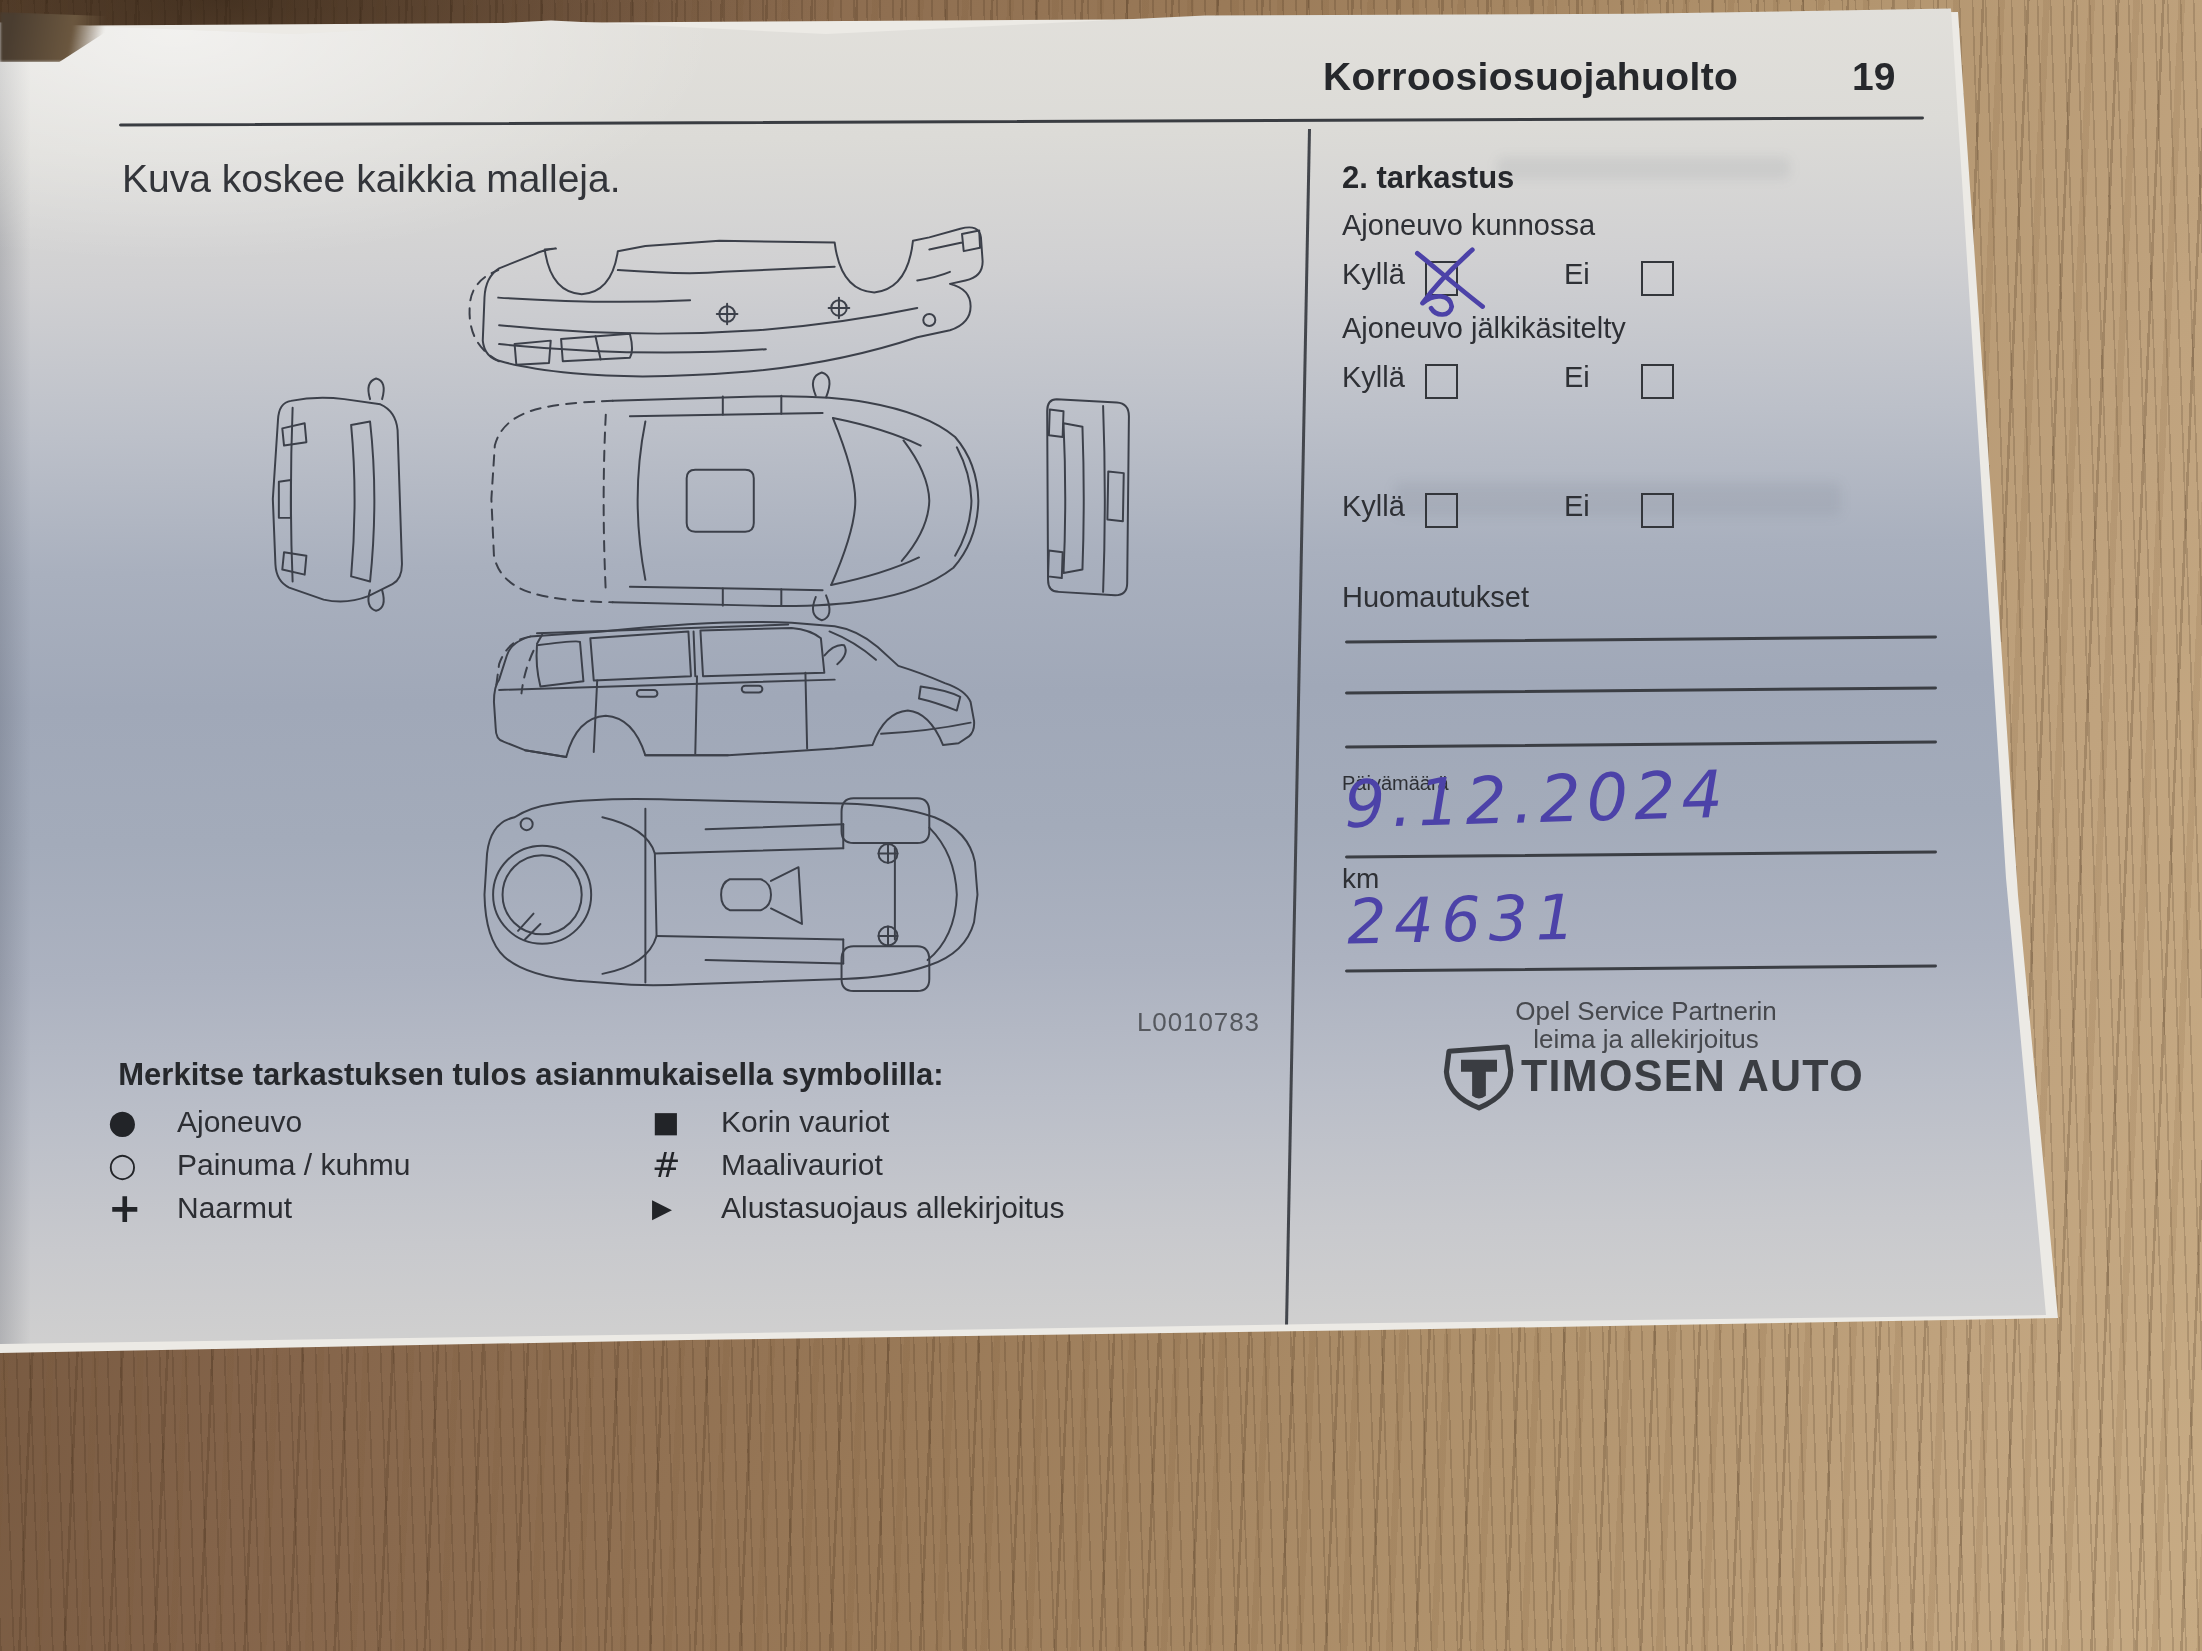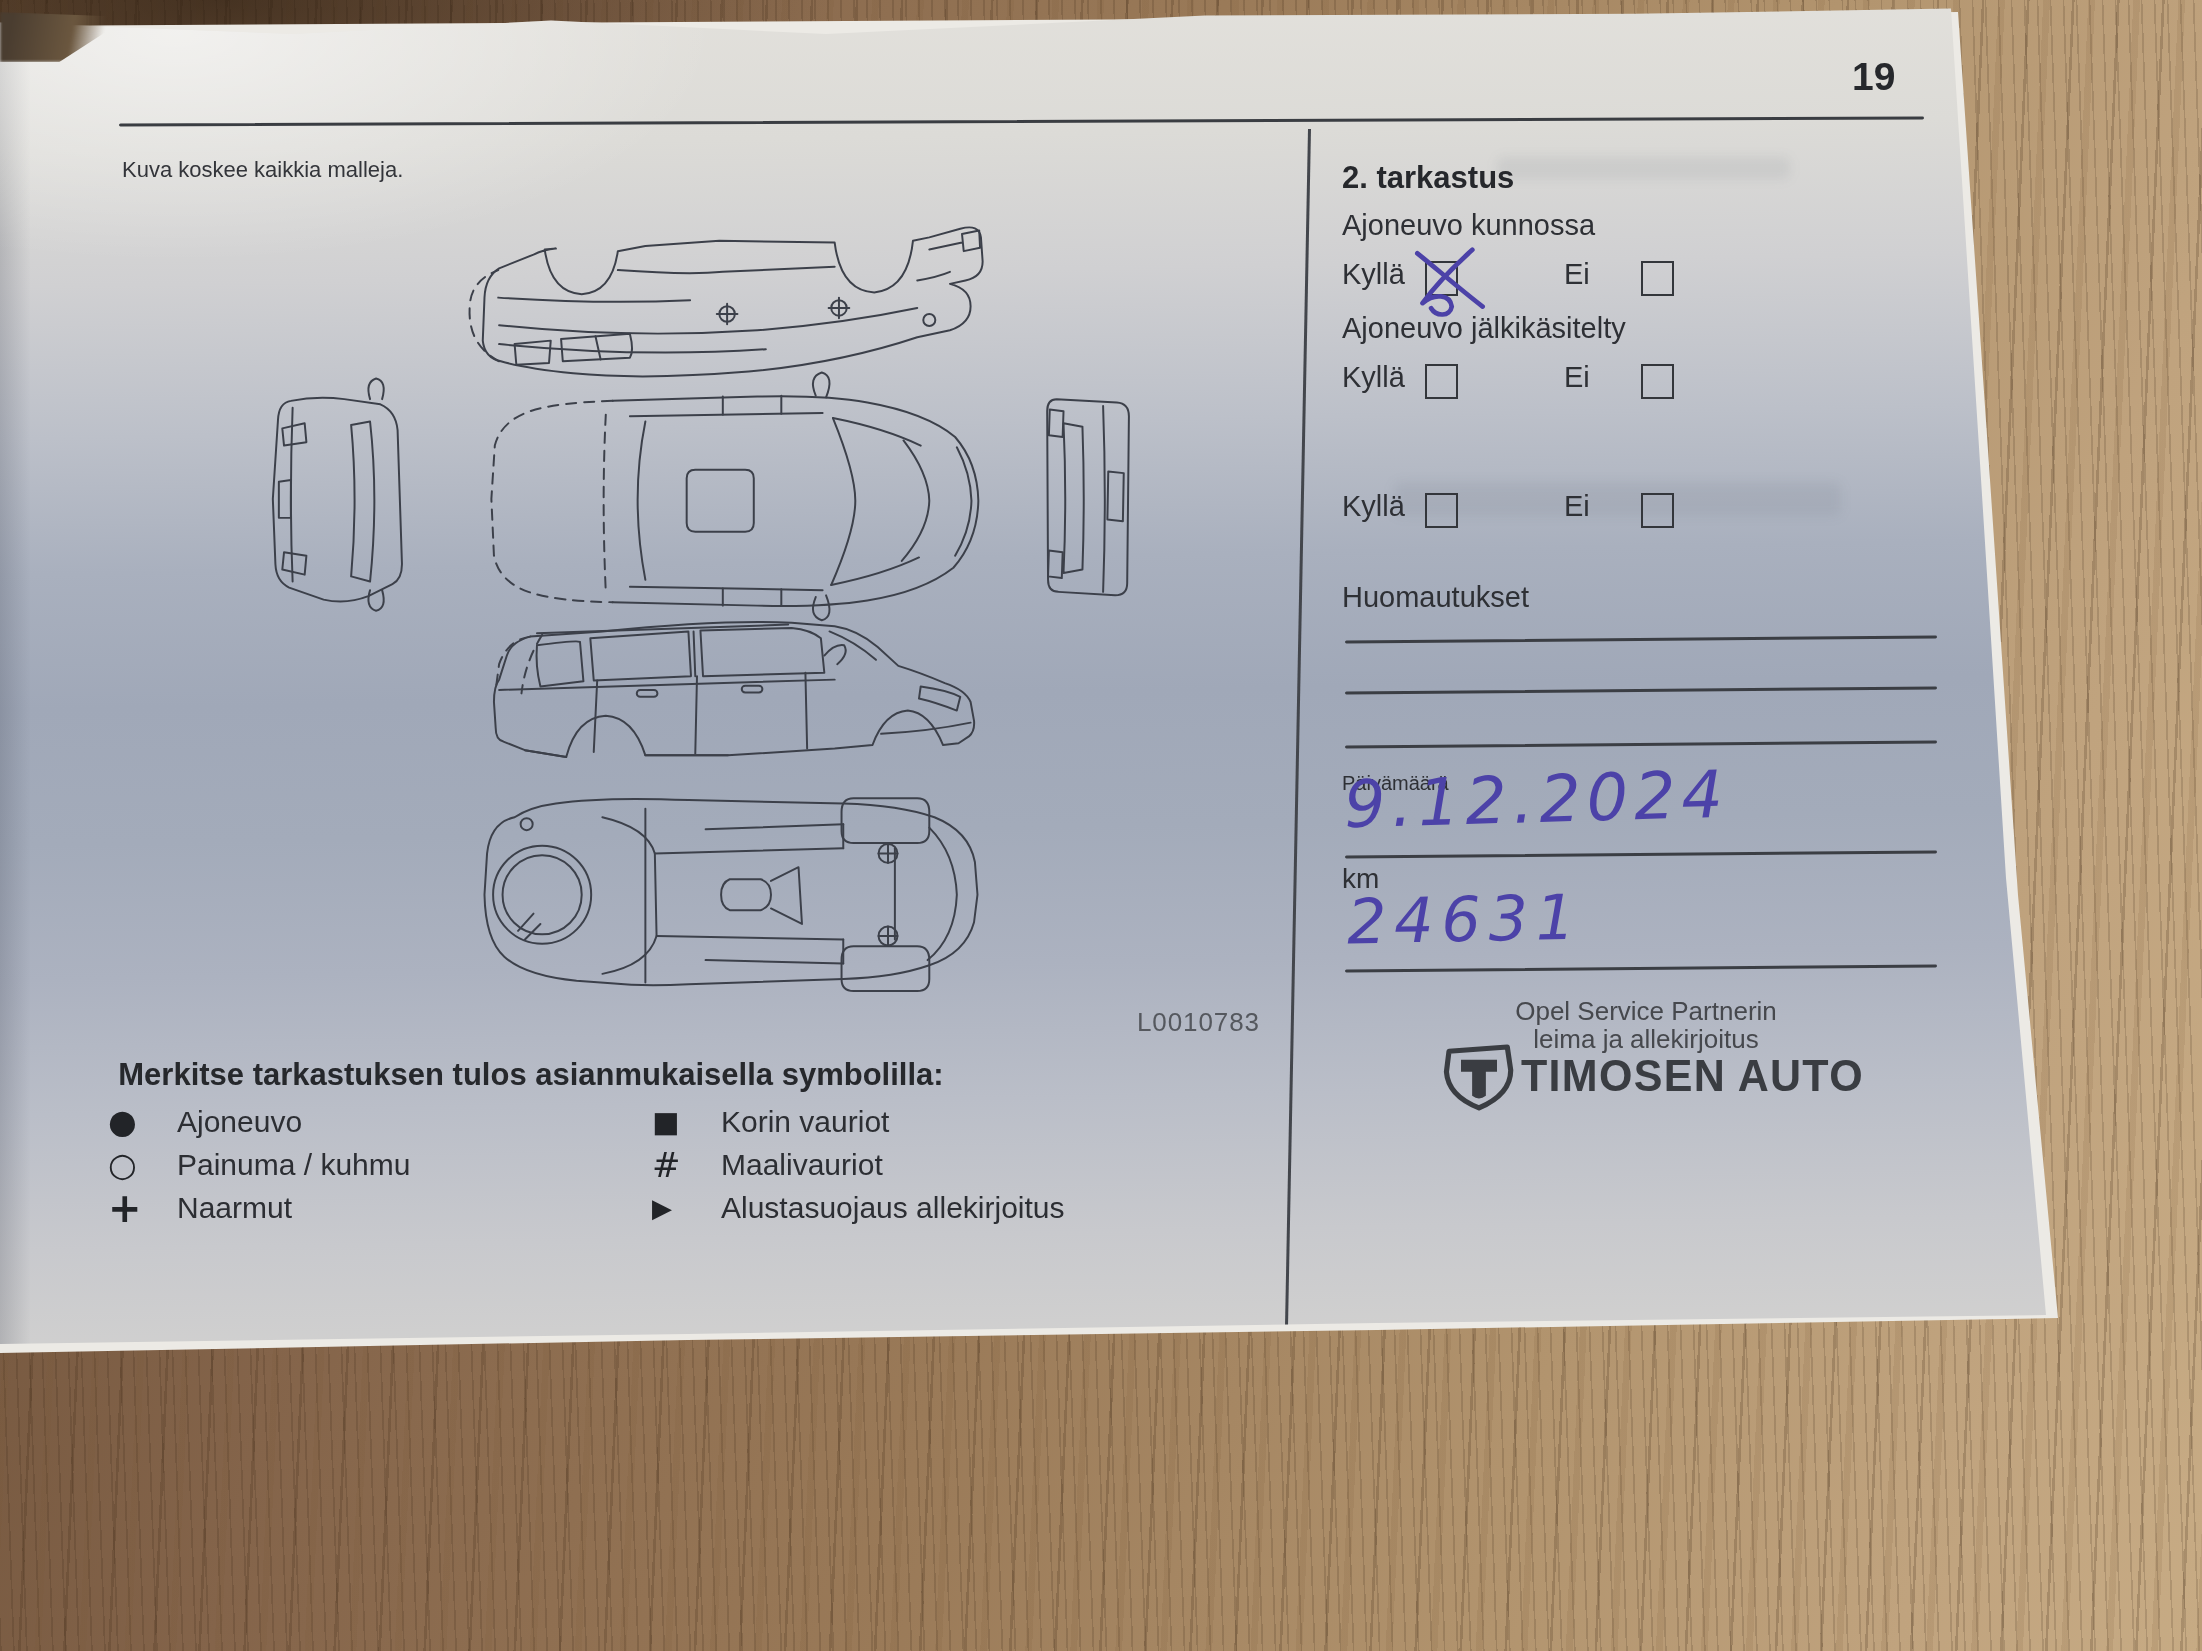--- a/index.html
+++ b/index.html
@@ -33,21 +33,21 @@
         #e3e1dc 0%, #dcdbd7 9%, #d0d0d2 17%, #bcc0c9 26%, #a9b0be 34%,
         #a0a8b8 42%, #a3abba 50%, #acb2c0 58%, #babec8 66%, #c8c9cd 74%,
         #d3d2d0 82%, #dad8d4 90%, #d8d6d2 100%);
     color:#2b2d31;
   }
   .abs{position:absolute;}
   
   .hdr-title{font-size:39px;font-weight:bold;color:#26282c;letter-spacing:0.4px;}
   .hdr-num{font-size:39px;font-weight:bold;color:#26282c;}
   .hdr-rule{background:#3a3d42;height:3.4px;border-radius:1.7px;transform:rotate(-.22deg);}
-  .note{font-size:22px;color:#33353a;}
+  .note{font-size:39px;color:#33353a;}
   .figcode{font-size:26px;color:#55585e;letter-spacing:0.9px;}
   
   .legend-title{font-size:31px;font-weight:bold;color:#26282c;white-space:nowrap;}
   .leg-col{position:absolute;display:flex;flex-direction:column;}
   .leg-row{display:flex;align-items:center;height:43px;}
   .leg-sym{width:69px;font-family:"DejaVu Sans", sans-serif;font-size:33px;color:#222428;text-align:left;}
   .leg-sym.plus{font-size:40px;font-weight:bold;line-height:34px;}
   .leg-sym.tri{font-size:26px;}
   .leg-lab{font-size:30px;color:#2c2e33;}
   
@@ -75,20 +75,21 @@
 <body style="--ink: #4c42a8;">
 
 <div class="wood"></div>
 <div class="page-under"></div>
 
 <div class="page">
 
   <div class="ghost" style="left:1497px;top:157px;width:293px;height:22.4px;"></div>
   <div class="ghost" style="left:1394px;top:482px;width:447px;height:34px;"></div>
 
+  <div class="abs hdr-title" style="left:1323px;top:55px;">Korroosiosuojahuolto</div>
   <div class="abs hdr-num" style="left:1852px;top:55px;">19</div>
   <div class="abs hdr-rule" style="left:119px;top:120px;width:1805px;"></div>
 
   <div class="abs note" style="left:122px;top:157px;">Kuva koskee kaikkia malleja.</div>
 
   <div class="abs" style="left:241px;top:215px;">
     <svg width="912" height="826" viewBox="0 0 1060 960">
 
       <g class="car-lines">
         <path d="M302,170 Q283,166 281,146 L283,96 Q284,72 300,62 L340,46 Q352,40 366,39 L353,40 Q360,90 396,92 Q431,90 438,42 L470,36 556,30 690,32 Q697,88 736,90 Q775,86 781,30 L800,26 836,16 Q858,10 860,26 L862,54 Q862,72 842,76 L824,80 Q848,86 848,106 Q848,126 824,134 L786,142 Q696,172 590,182 Q468,192 386,184 Q330,178 302,170 Z"></path>

